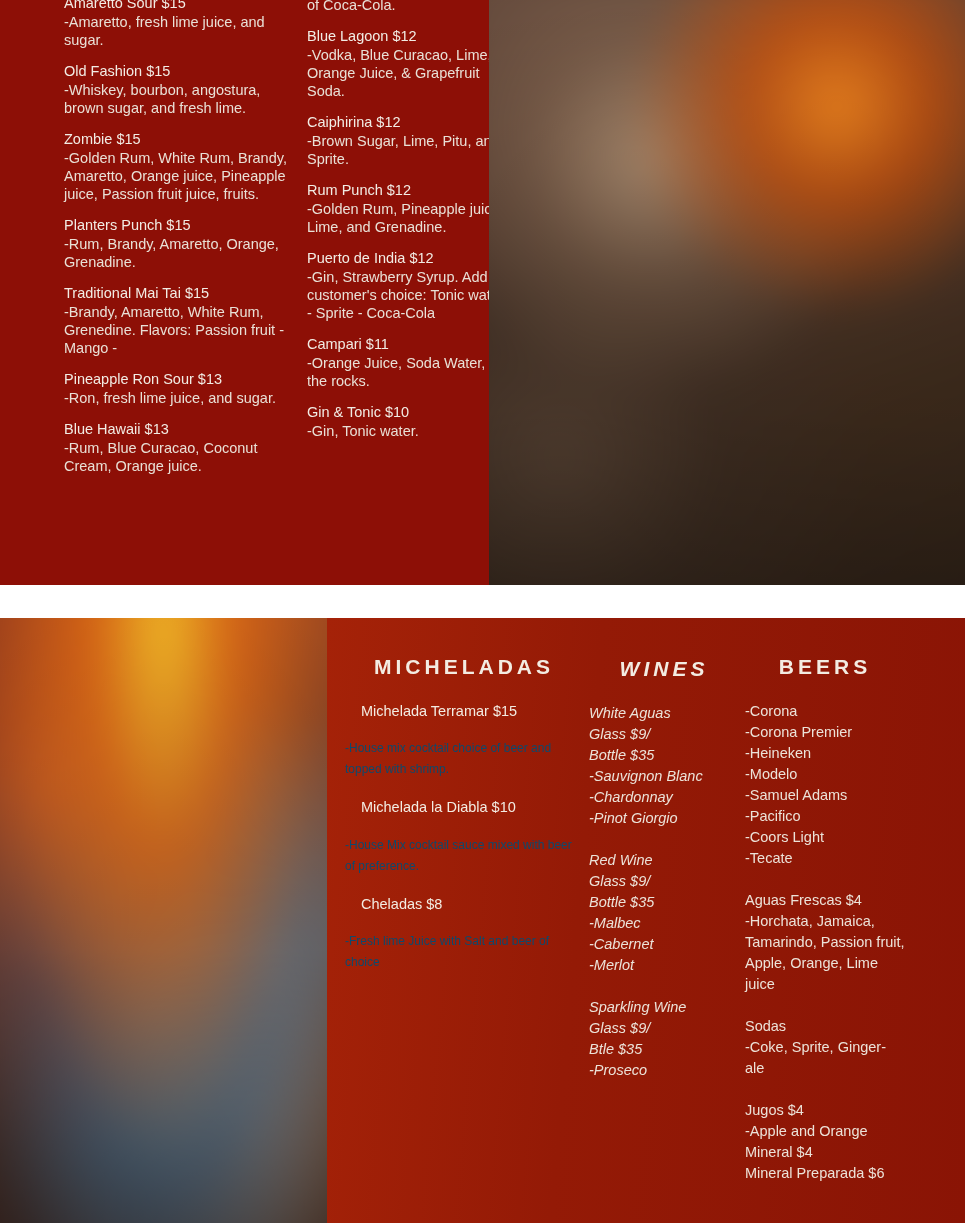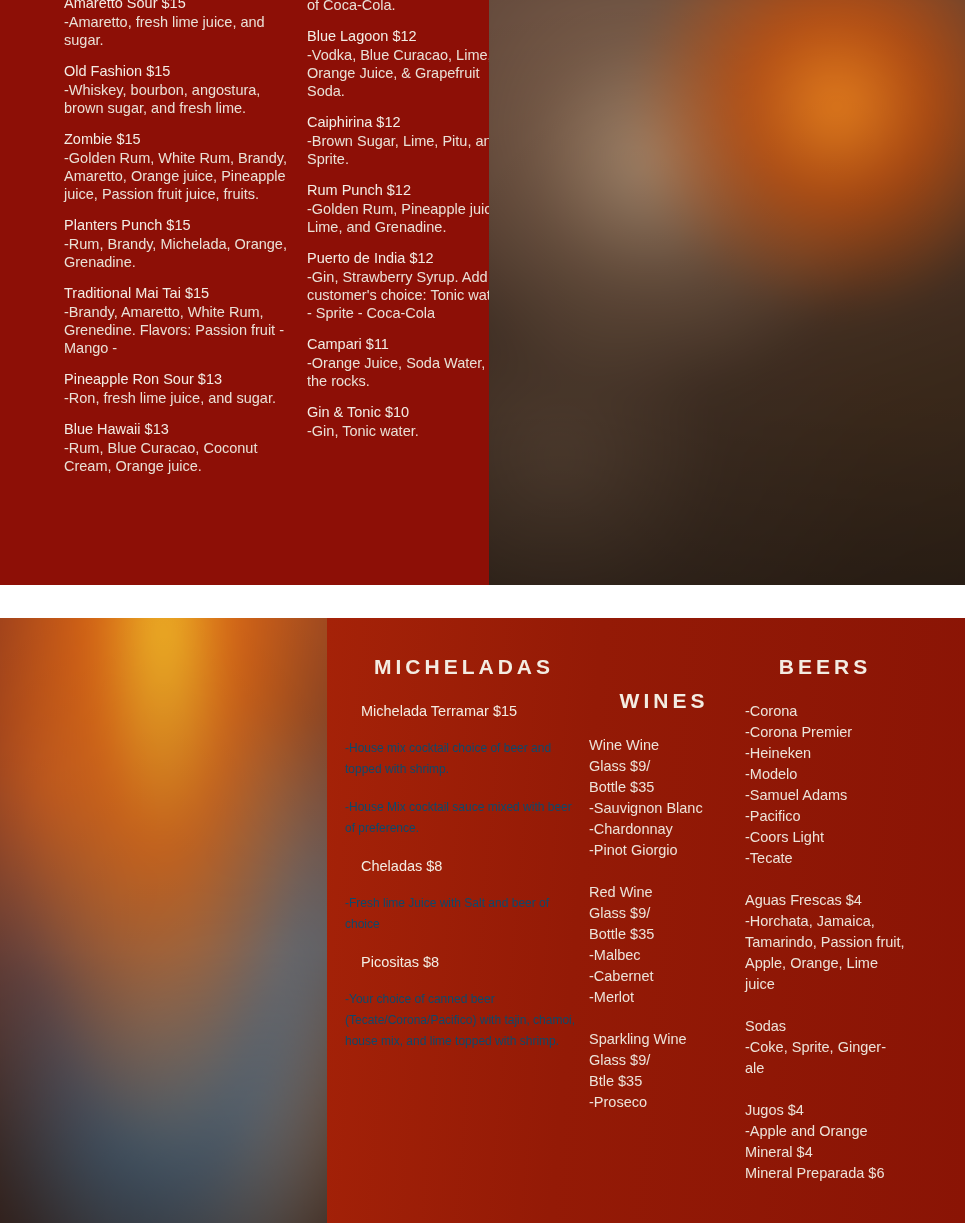--- a/index.html
+++ b/index.html
@@ -162,22 +162,23 @@
 
   .col-mich {
     position: absolute;
     left: 345px;
     top: 655px;
     width: 238px;
   }
   .col-wines {
     position: absolute;
     left: 589px;
-    top: 689px;
+    top: 657px;
     width: 150px;
+    font-style: italic;
   }
   .col-beers {
     position: absolute;
     left: 745px;
     top: 655px;
     width: 160px;
   }
   .mich-item {
     margin-bottom: 17px;
   }
@@ -224,21 +225,21 @@
       <div class="drink">
         <p class="drink-name">Old Fashion $15</p>
         <p class="drink-desc">-Whiskey, bourbon, angostura, brown sugar, and fresh lime.</p>
       </div>
       <div class="drink">
         <p class="drink-name">Zombie $15</p>
         <p class="drink-desc">-Golden Rum, White Rum, Brandy, Amaretto, Orange juice, Pineapple juice, Passion fruit juice, fruits.</p>
       </div>
       <div class="drink">
         <p class="drink-name">Planters Punch $15</p>
-        <p class="drink-desc">-Rum, Brandy, Michelada, Orange, Grenadine.</p>
+        <p class="drink-desc">-Rum, Brandy, Amaretto, Orange, Grenadine.</p>
       </div>
       <div class="drink">
         <p class="drink-name">Traditional Mai Tai $15</p>
         <p class="drink-desc">-Brandy, Amaretto, White Rum, Grenedine. Flavors: Passion fruit - Mango -</p>
       </div>
       <div class="drink">
         <p class="drink-name">Pineapple Ron Sour $13</p>
         <p class="drink-desc">-Ron, fresh lime juice, and sugar.</p>
       </div>
       <div class="drink">
@@ -296,39 +297,36 @@
 </div>
 
 <div class="col-mich">
   <h2 class="sec-title title-mich">MICHELADAS</h2>
 
   <div class="mich-item">
     <p class="mich-name">Michelada Terramar $15</p>
     <p class="mich-desc">-House mix cocktail choice of beer and topped with shrimp.</p>
   </div>
   <div class="mich-item">
+    <p class="mich-name">Michelada la Diabla $10</p>
   </div>
   <div class="mich-item">
     <p class="mich-desc">-House Mix  cocktail sauce mixed with beer of preference.</p>
   </div>
   <div class="mich-item">
     <p class="mich-name">Cheladas   $8</p>
     <p class="mich-desc">-Fresh lime Juice with Salt and beer of choice</p>
   </div>
-  <div class="mich-item">
-    <p class="mich-name">Picositas $8</p>
-    <p class="mich-desc">-Your choice of canned beer (Tecate/Corona/Pacifico) with tajin, chamoi, house mix, and lime topped with shrimp.</p>
-  </div>
 </div>
 
 <div class="col-wines">
   <h2 class="sec-title">WINES</h2>
 
   <div class="wine-group">
-    <p class="simple-line">Wine Wine</p>
+    <p class="simple-line">White Aguas</p>
     <p class="simple-line">Glass $9/</p>
     <p class="simple-line">Bottle $35</p>
     <p class="simple-line">-Sauvignon Blanc</p>
     <p class="simple-line">-Chardonnay</p>
     <p class="simple-line">-Pinot Giorgio</p>
   </div>
   <div class="block-gap"></div>
   <div class="wine-group">
     <p class="simple-line">Red Wine</p>
     <p class="simple-line">Glass $9/</p>

